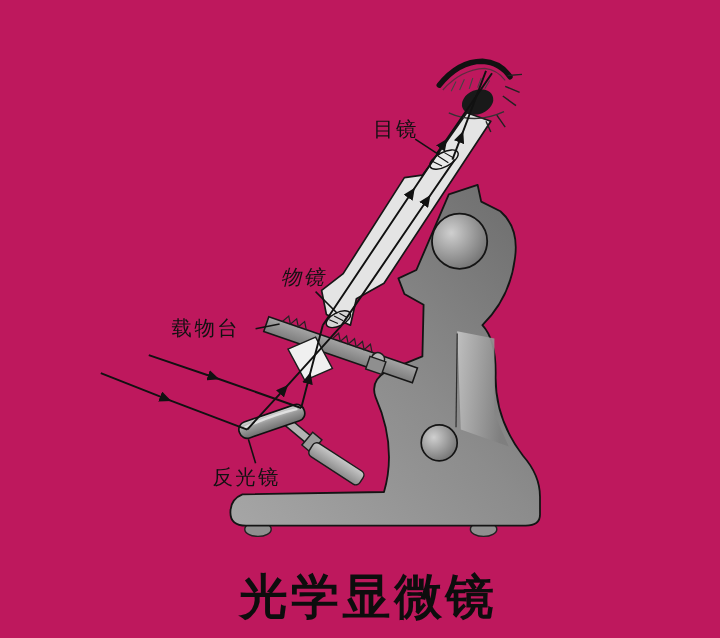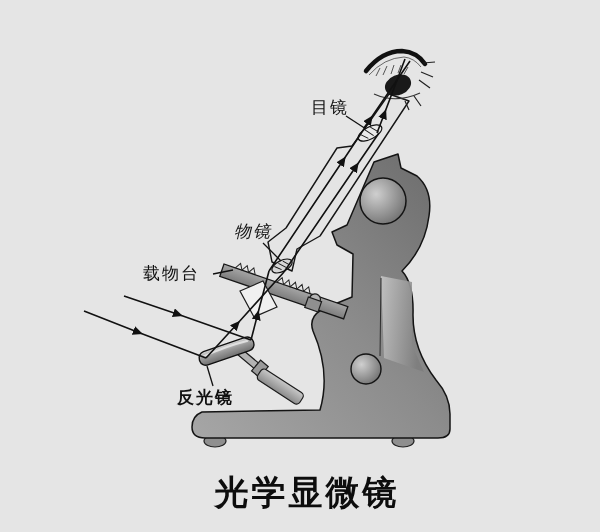--- a/index.html
+++ b/index.html
@@ -1,38 +1,38 @@
 <!DOCTYPE html>
 <html><head>
 <meta charset="utf-8">
 <style>
   html,body{margin:0;padding:0;}
   #canvas{
     position:relative;
     width:600px;height:532px;
-    background:#e5e5e5;
+    background:#be185d;
     overflow:hidden;
     font-family:"Liberation Sans","DejaVu Sans",sans-serif;
   }
   #diagram-svg{position:absolute;left:0;top:0;}
   .part-label{
     position:absolute;
     color:#111;
     font-size:17px;
     letter-spacing:2px;
     white-space:nowrap;
     line-height:1;
   }
   #title{
     position:absolute;
     left:0;right:0;
     top:470px;
     text-align:center;
     padding-left:14px;
-    font-size:34px;
+    font-size:40px;
     font-weight:bold;
     letter-spacing:3px;
     color:#0d0d0d;
   }
 </style>
 </head>
 <body>
 
 <div id="canvas">
 
@@ -150,16 +150,16 @@
       <line x1="346" y1="116" x2="366" y2="129"></line>
       <line x1="263" y1="243" x2="281" y2="261"></line>
       <line x1="213" y1="274" x2="233" y2="270"></line>
       <line x1="213" y1="386" x2="207" y2="366"></line>
     </g>
   </svg>
 
   <div class="part-label" style="left:311px;top:99px;">目镜</div>
   <div class="part-label" style="left:234px;top:223px;font-style:italic;">物镜</div>
   <div class="part-label" style="left:143px;top:265px;text-align:center;">载物台</div>
-  <div class="part-label" style="left:177px;top:389px;font-weight:bold;">反光镜</div>
+  <div class="part-label" style="left:177px;top:389px;">反光镜</div>
 
   <div id="title">光学显微镜</div>
 </div>
 
 </body></html>

